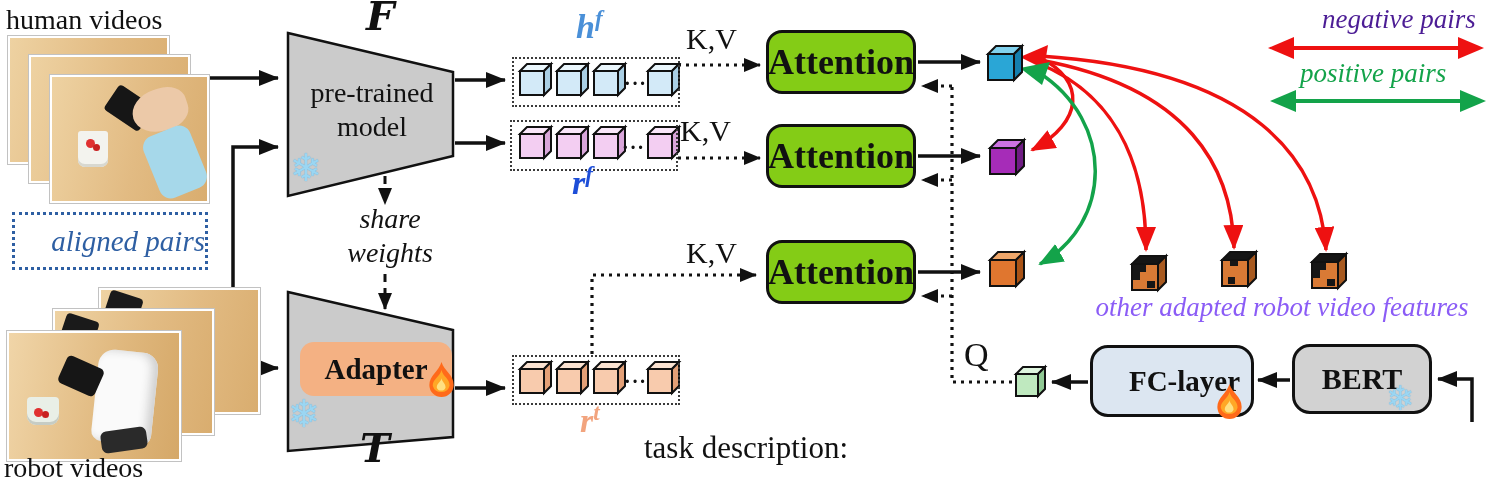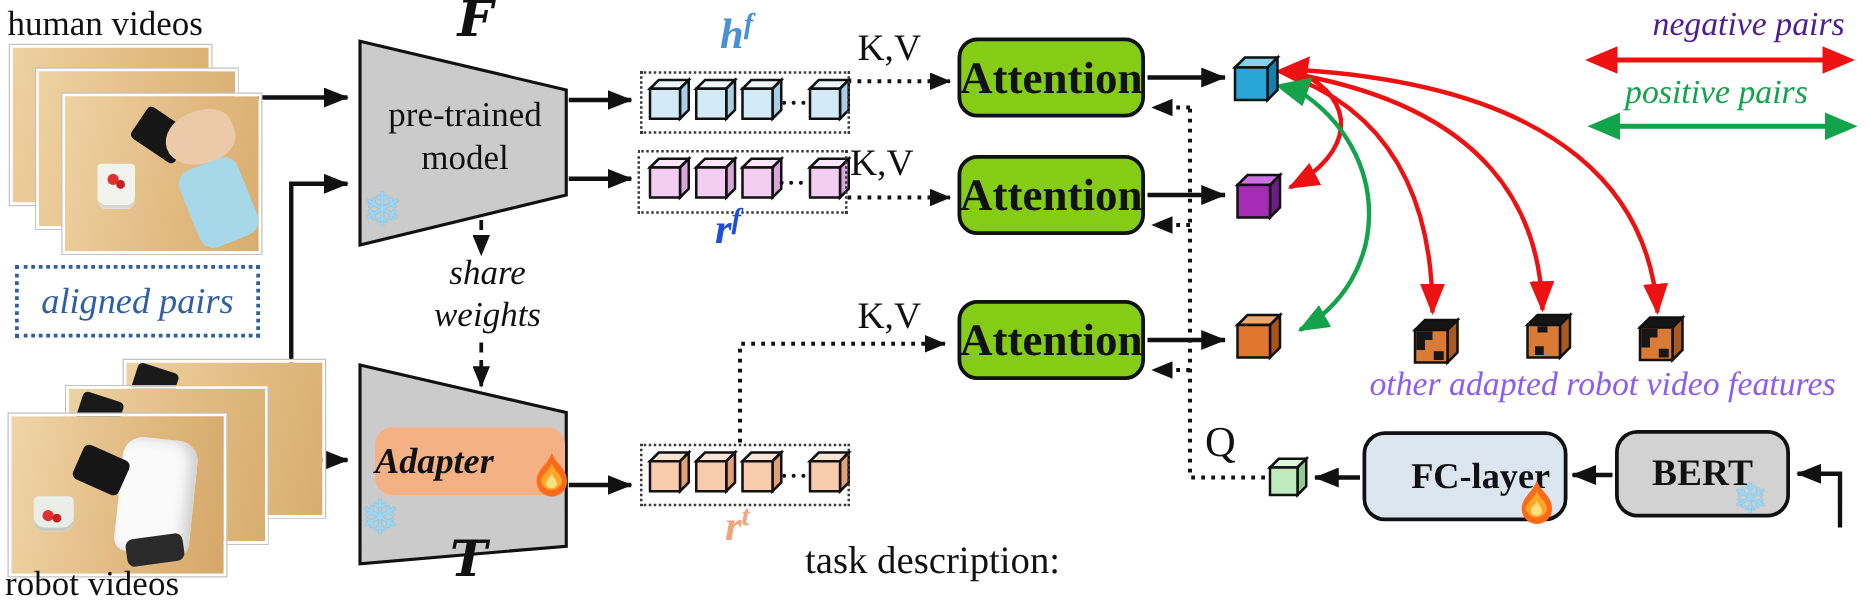--- a/index.html
+++ b/index.html
@@ -17,21 +17,21 @@
   
   .tokbox{position:absolute;border:2px dotted #3a3a3a;background:transparent;z-index:2;}
   .dots{position:absolute;z-index:3;font-weight:bold;font-size:20px;letter-spacing:1px;}
   
   .node{position:absolute;box-sizing:border-box;border:3px solid #111;border-radius:16px;
         display:flex;align-items:center;justify-content:center;font-weight:bold;z-index:2;}
   .attn{background:#84cc16;font-size:36px;}
   .fcbox{background:#dce6f1;font-size:29px;}
   .bertbox{background:#d2d2d2;font-size:30px;}
   .adapterbox{position:absolute;background:#f4b183;border-radius:14px;display:flex;align-items:center;
-        font-weight:bold;font-size:29px;z-index:2;font-style:italic;}
+        justify-content:center;font-weight:bold;font-size:29px;z-index:2;}
   .trap-label{font-size:40px;font-style:italic;font-weight:bold;font-family:"DejaVu Serif",serif;z-index:2;}
   .snow{color:#9bd6f2;text-shadow:0 0 1px #58a8d8;z-index:3;}
   .supmath{font-size:34px;font-style:italic;font-weight:bold;z-index:2;}
   .supmath sup{font-size:23px;}
   .kv{font-size:30px;z-index:2;}
   .alignedbox{position:absolute;box-sizing:border-box;border:3px dotted #2e5fa3;color:#2e5fa3;
         display:flex;align-items:center;justify-content:center;font-style:italic;font-size:29px;z-index:2;}
   .taskbox{position:absolute;box-sizing:border-box;border:3px dashed #1f3864;color:#18242f;
         display:flex;align-items:center;justify-content:center;font-style:italic;font-size:29px;z-index:2;}
   .legendtxt{font-size:27px;font-style:italic;z-index:2;white-space:nowrap;}
@@ -191,21 +191,21 @@
       <div class="shape" style="left:56px;top:16px;width:42px;height:30px;background:#161616;border-radius:4px;transform:rotate(34deg);"></div>
       <div class="shape" style="left:26px;top:54px;width:30px;height:36px;background:#f3f3ee;border-radius:3px 3px 7px 7px;box-shadow:inset 0 -3px 0 #d8d8d0;">
         <div class="shape" style="left:8px;top:8px;width:9px;height:9px;background:#e03030;border-radius:50%;"></div>
         <div class="shape" style="left:15px;top:13px;width:7px;height:7px;background:#c82020;border-radius:50%;"></div>
       </div>
       <div class="shape" style="left:80px;top:12px;width:56px;height:42px;background:#ecc9a8;border-radius:55% 45% 45% 55%;transform:rotate(-18deg);"></div>
       <div class="shape" style="left:98px;top:52px;width:50px;height:66px;background:#a6d8ea;border-radius:12px;transform:rotate(-22deg);"></div>
     </div>
   </div>
 
-  <div class="alignedbox" style="left:12px;top:212px;width:196px;height:58px;">
+  <div class="alignedbox" style="left:12px;top:212px;width:196px;height:58px;justify-content:flex-end;">
     <span>aligned pairs</span>
   </div>
 
   <div>
     <div class="vframe" style="left:99px;top:288px;width:157px;height:122px;z-index:1">
       <div class="shape" style="left:6px;top:4px;width:34px;height:24px;background:#1a1a1a;border-radius:4px;transform:rotate(18deg);"></div>
     </div>
     <div class="vframe" style="left:53px;top:309px;width:157px;height:122px;z-index:1">
       <div class="shape" style="left:8px;top:6px;width:34px;height:24px;background:#1a1a1a;border-radius:4px;transform:rotate(18deg);"></div>
     </div>

